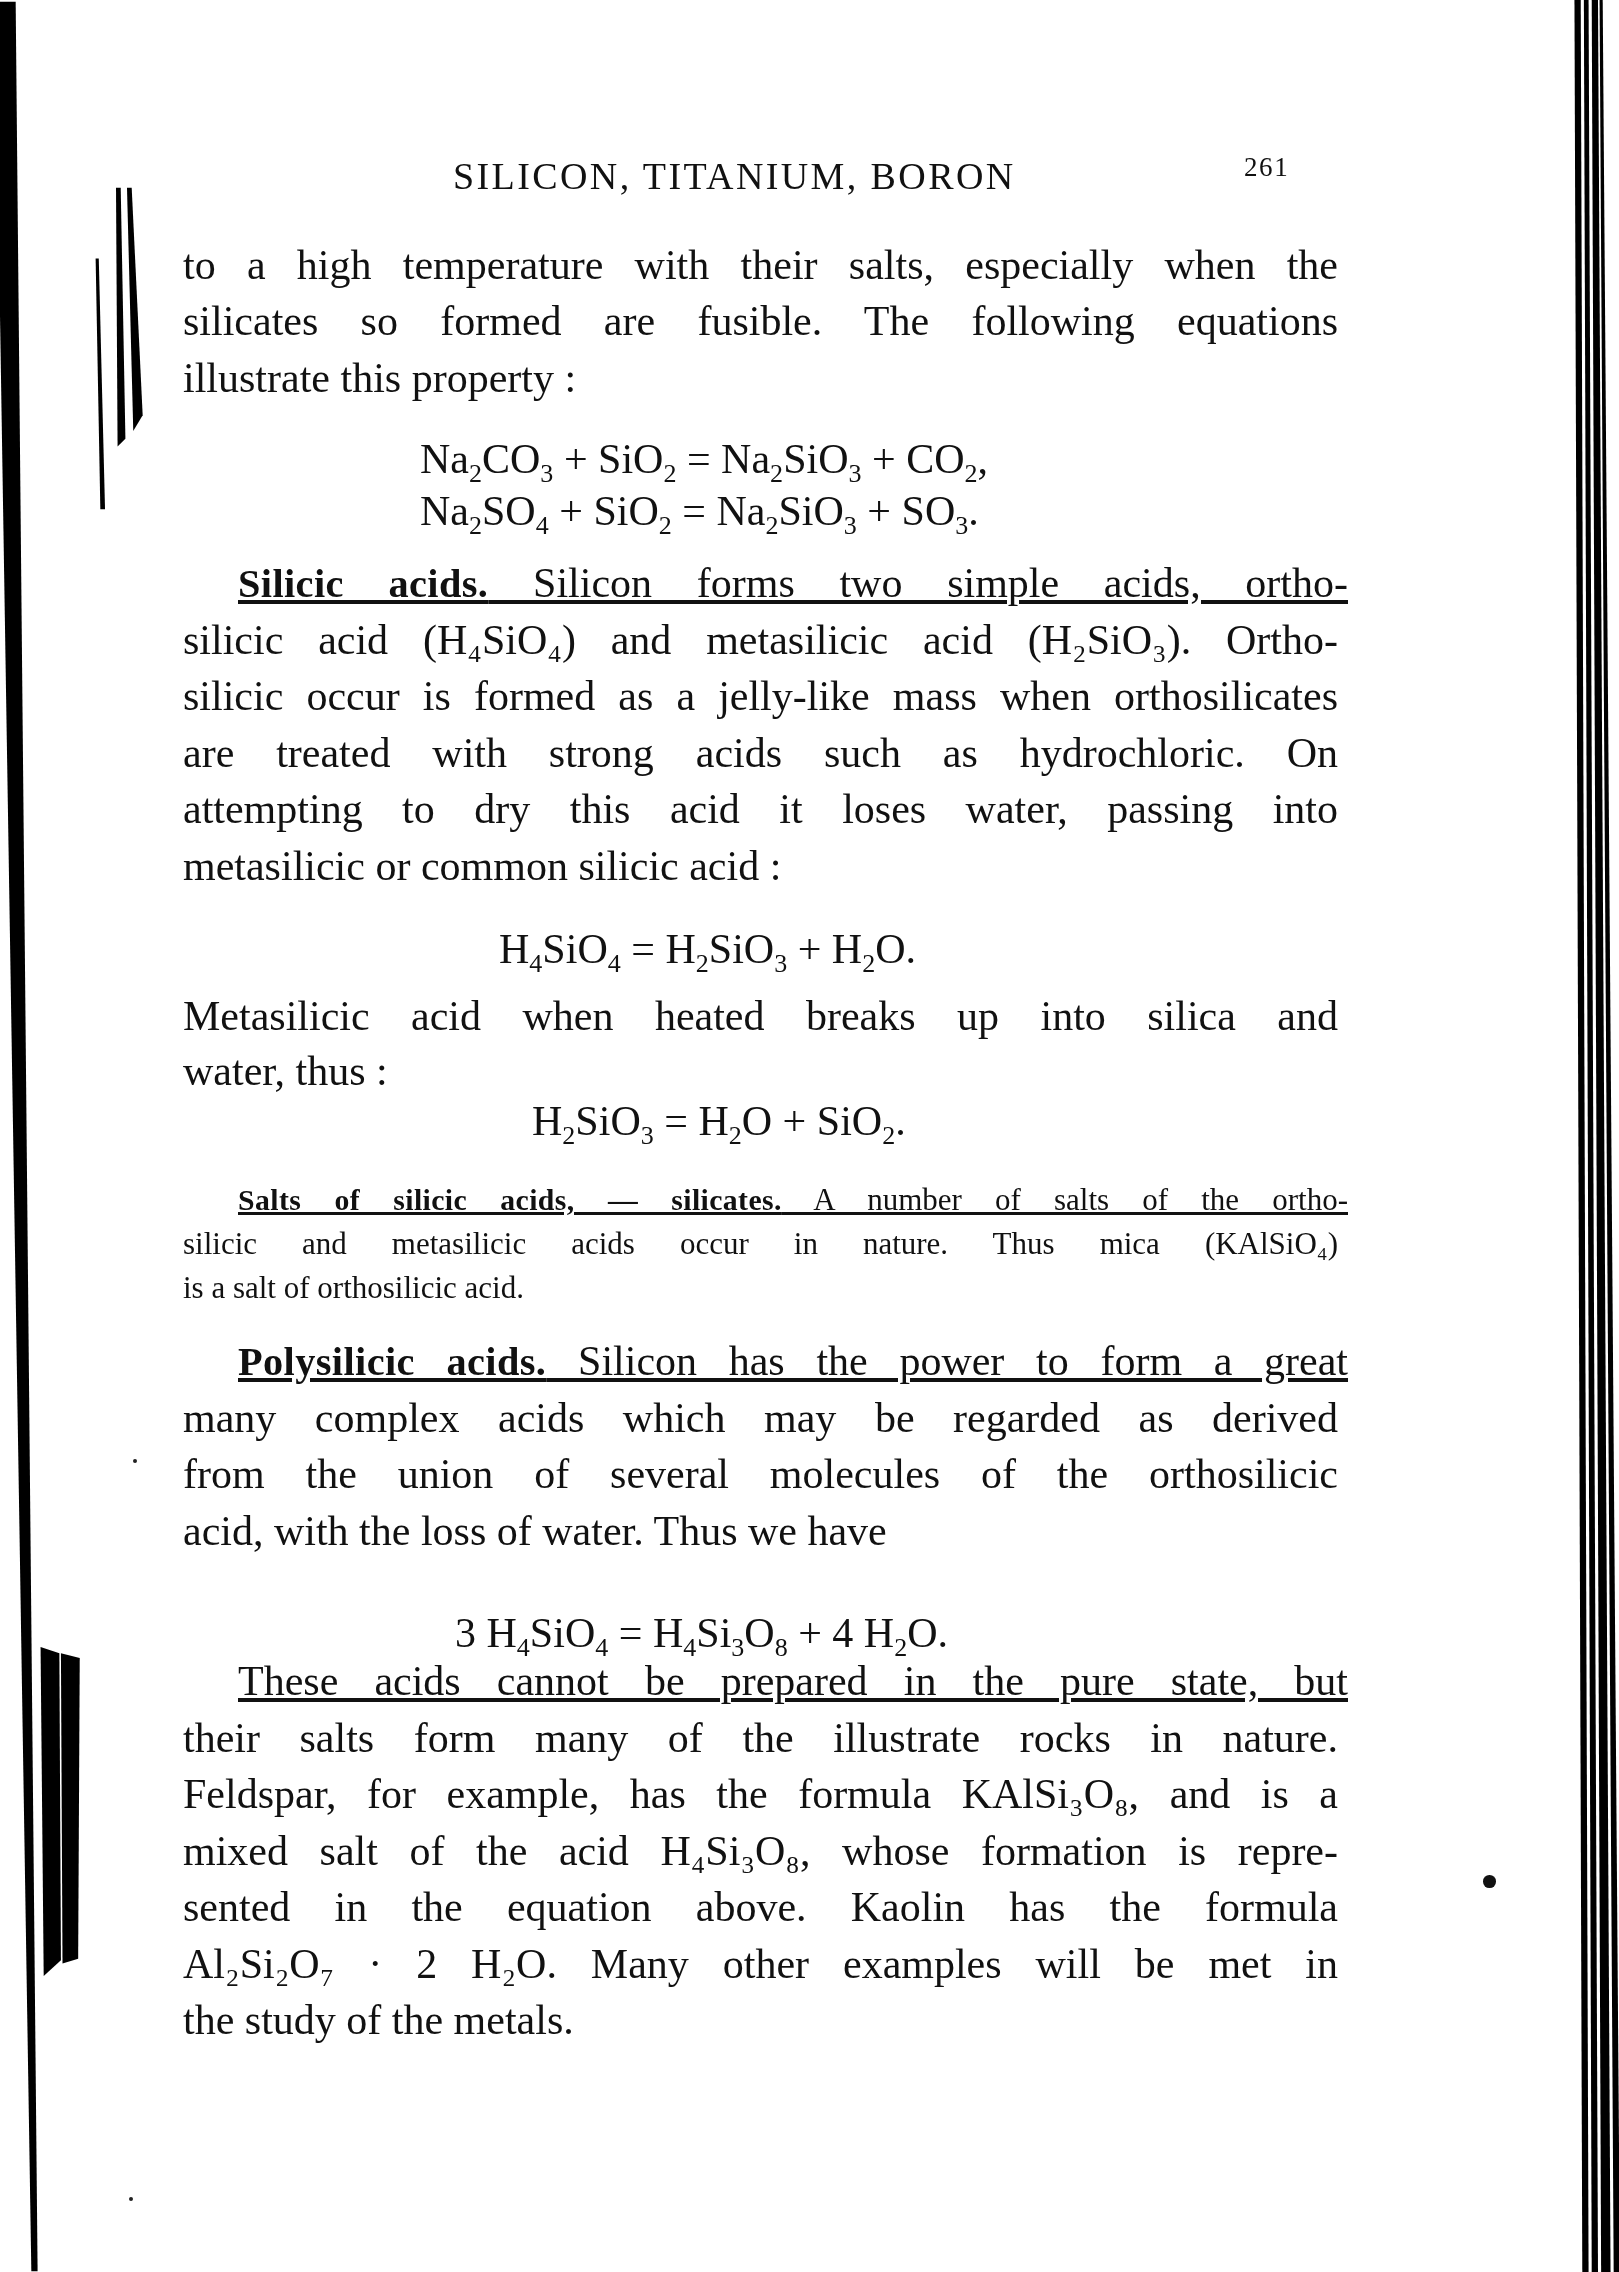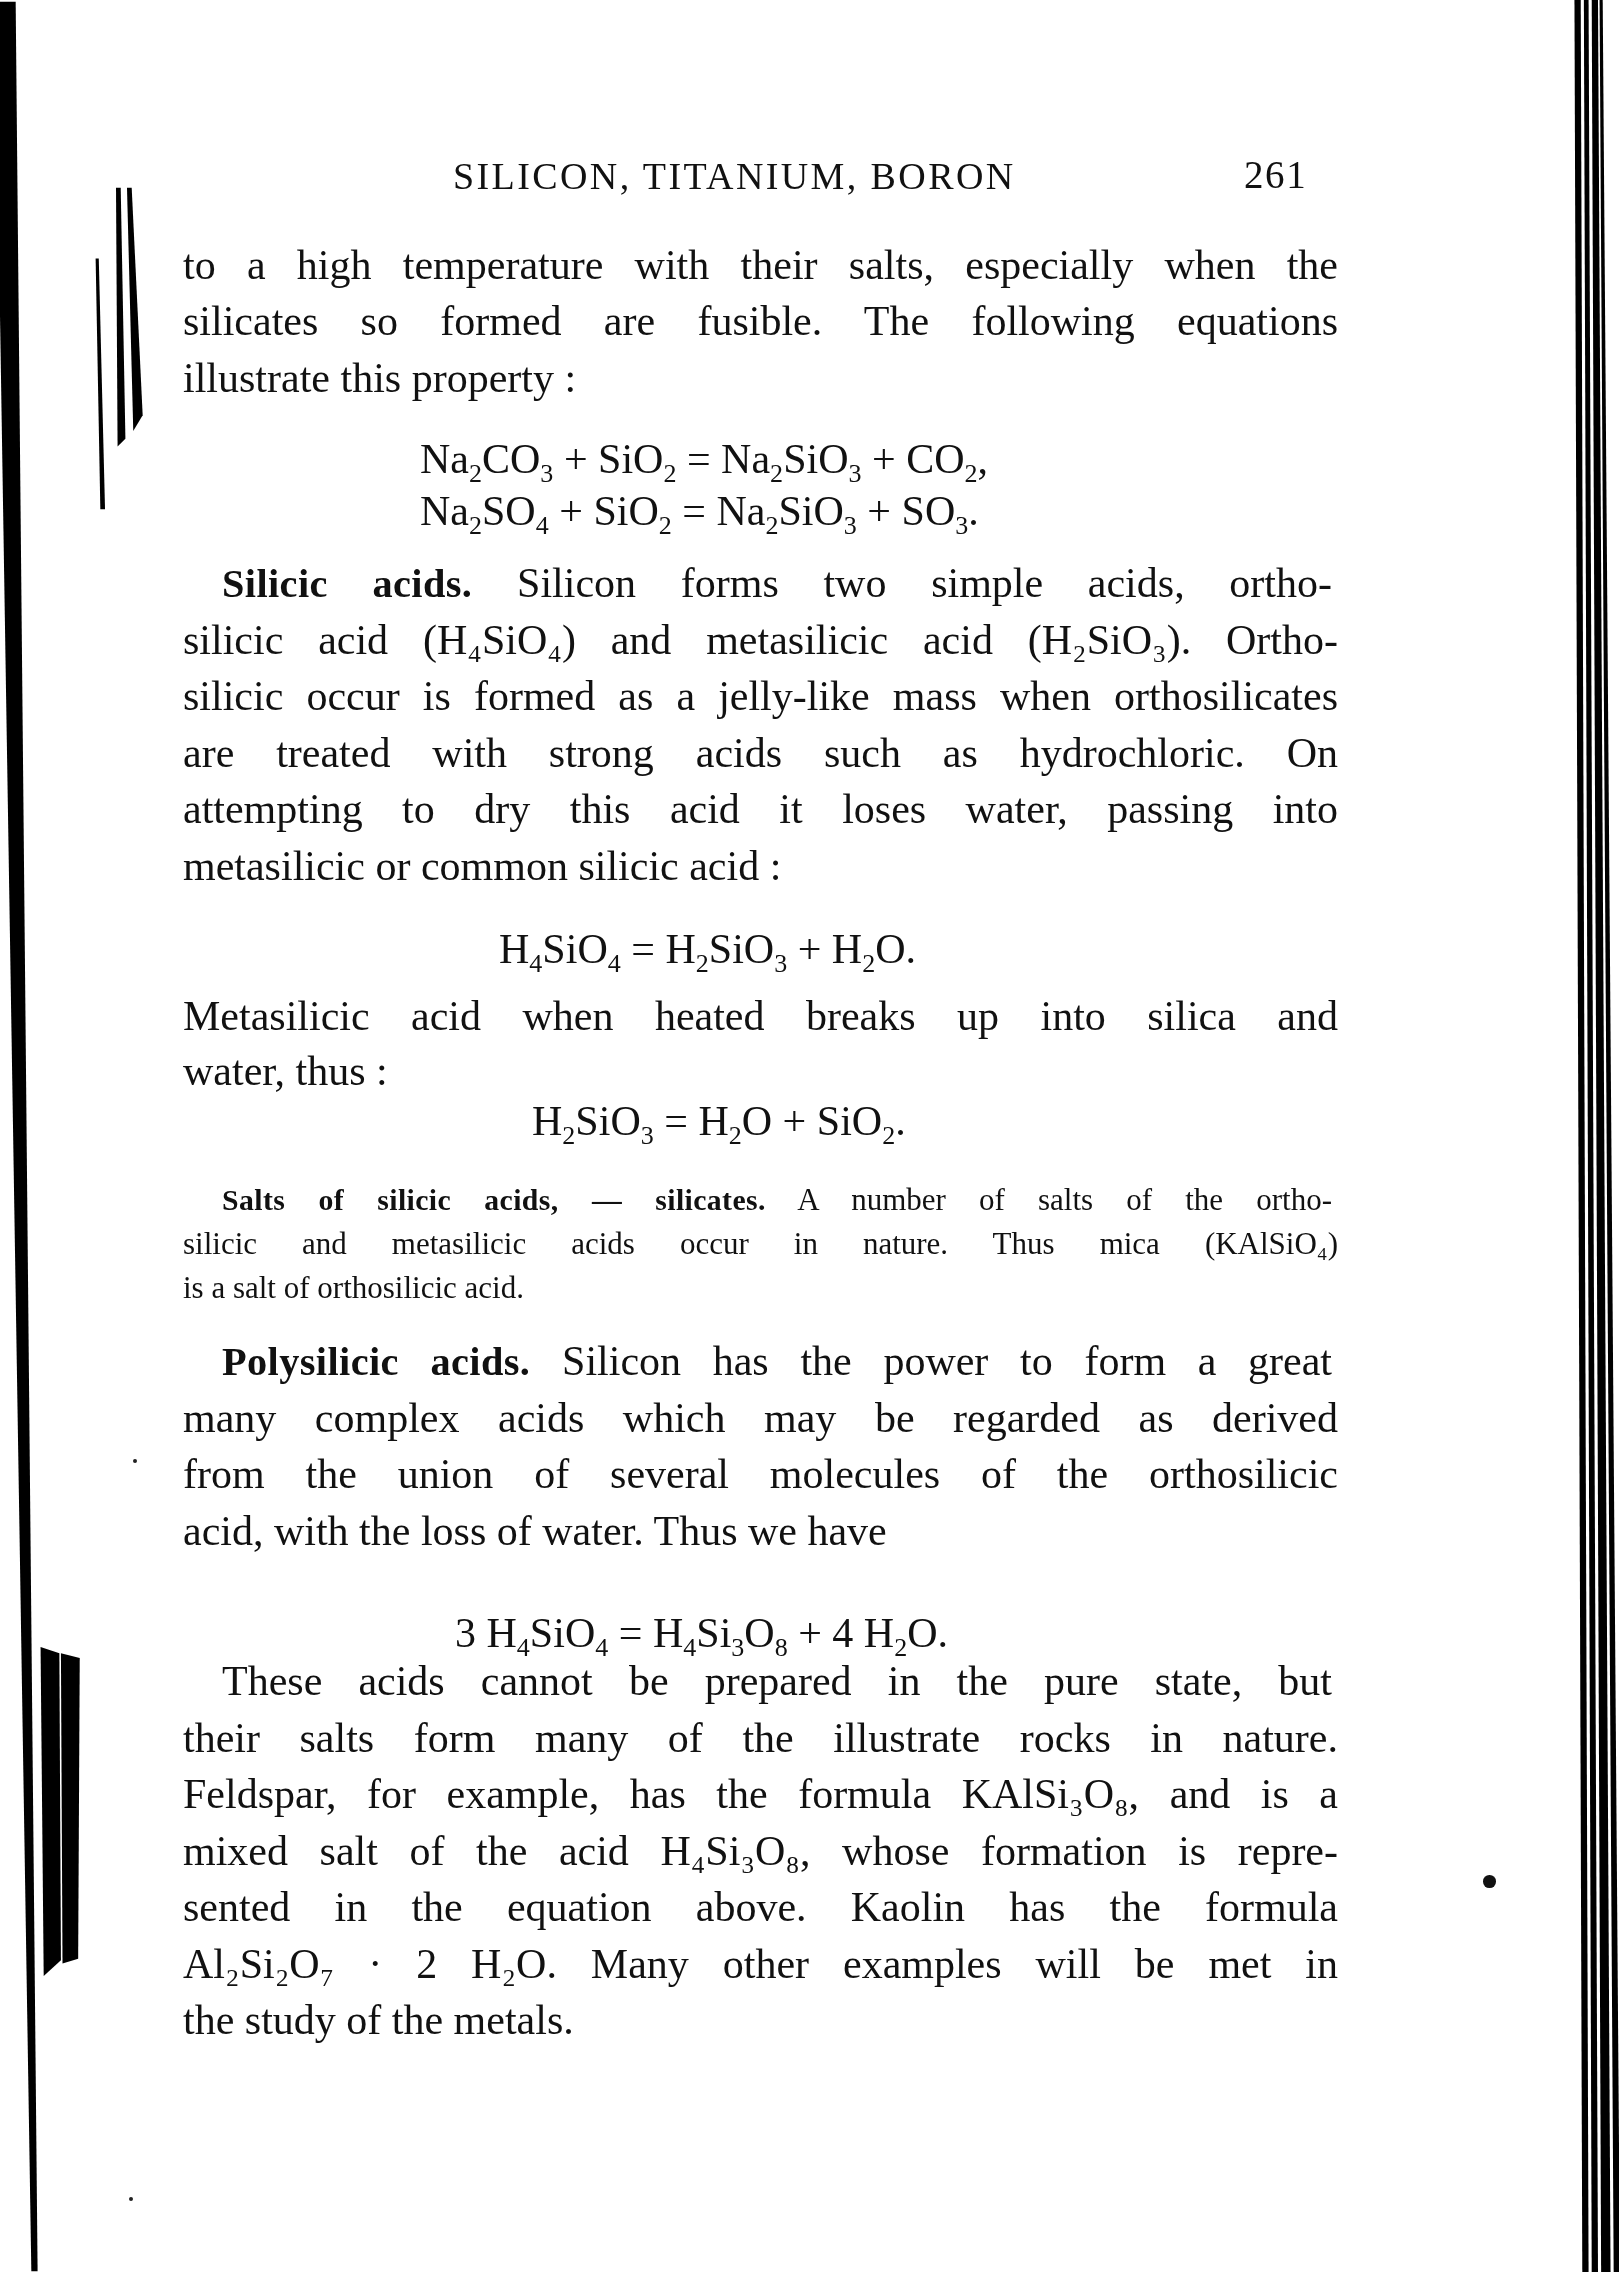--- a/index.html
+++ b/index.html
@@ -8,26 +8,26 @@
   .page { position: absolute; left: 0; top: 0; width: 1320px; height: 2273px; background: #fff; }
 
   
   .left-edge { position: absolute; left: 0; top: 0; width: 47px; height: 2273px; }
   .right-edge { position: absolute; left: 1565px; top: 0; width: 55px; height: 2273px; }
   .blot { position: absolute; width: 12.6px; height: 12.6px; border-radius: 50%; background: #111; }
   .speck { position: absolute; width: 3.9px; height: 3.9px; border-radius: 50%; background: #222; }
 
   
   .running-head { position: absolute; top: 154px; left: 453px; font-size: 38px; letter-spacing: 2.4px; }
-  .page-number { position: absolute; top: 152px; left: 1244px; font-size: 39px; letter-spacing: 1.6px; }
+  .page-number { position: absolute; top: 152px; left: 1244px; font-size: 27px; letter-spacing: 1.6px; }
 
   .line { position: absolute; left: 183px; width: 1155px; font-size: 42px; line-height: 47px;
           white-space: nowrap; text-align: justify; text-align-last: justify; }
   .line.last { text-align-last: left; }
-  .line.indent { left: 222px; width: 1110px; }
+  .line.indent { left: 238px; width: 1110px; text-decoration: underline; }
   .small { font-size: 31px; line-height: 40px; }
   .eq { position: absolute; font-size: 42px; line-height: 47px; white-space: nowrap; text-align: center; }
   .bold { font-weight: bold; font-size: 0.96em; letter-spacing: 0.4px; }
   sub { font-size: 0.62em; vertical-align: -0.35em; line-height: 0; }
 </style>
 </head>
 <body>
 
 <div class="page">
 

